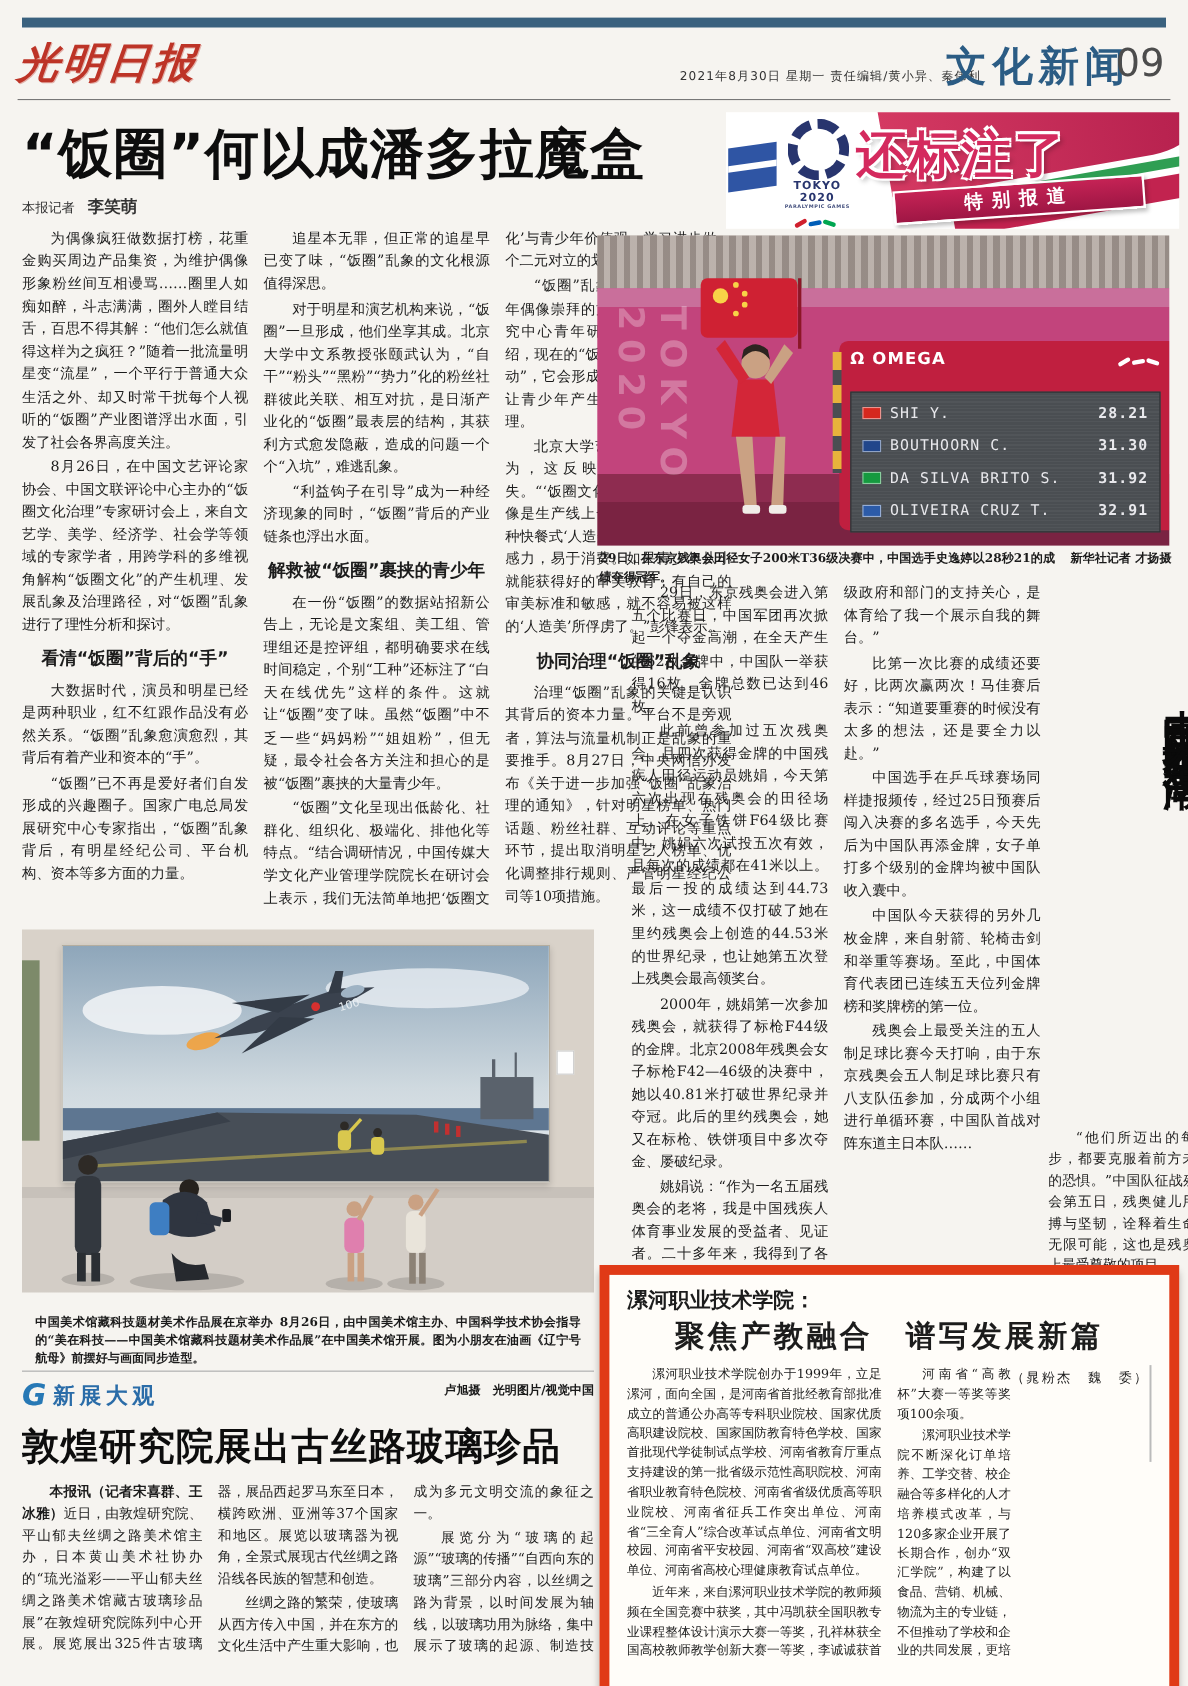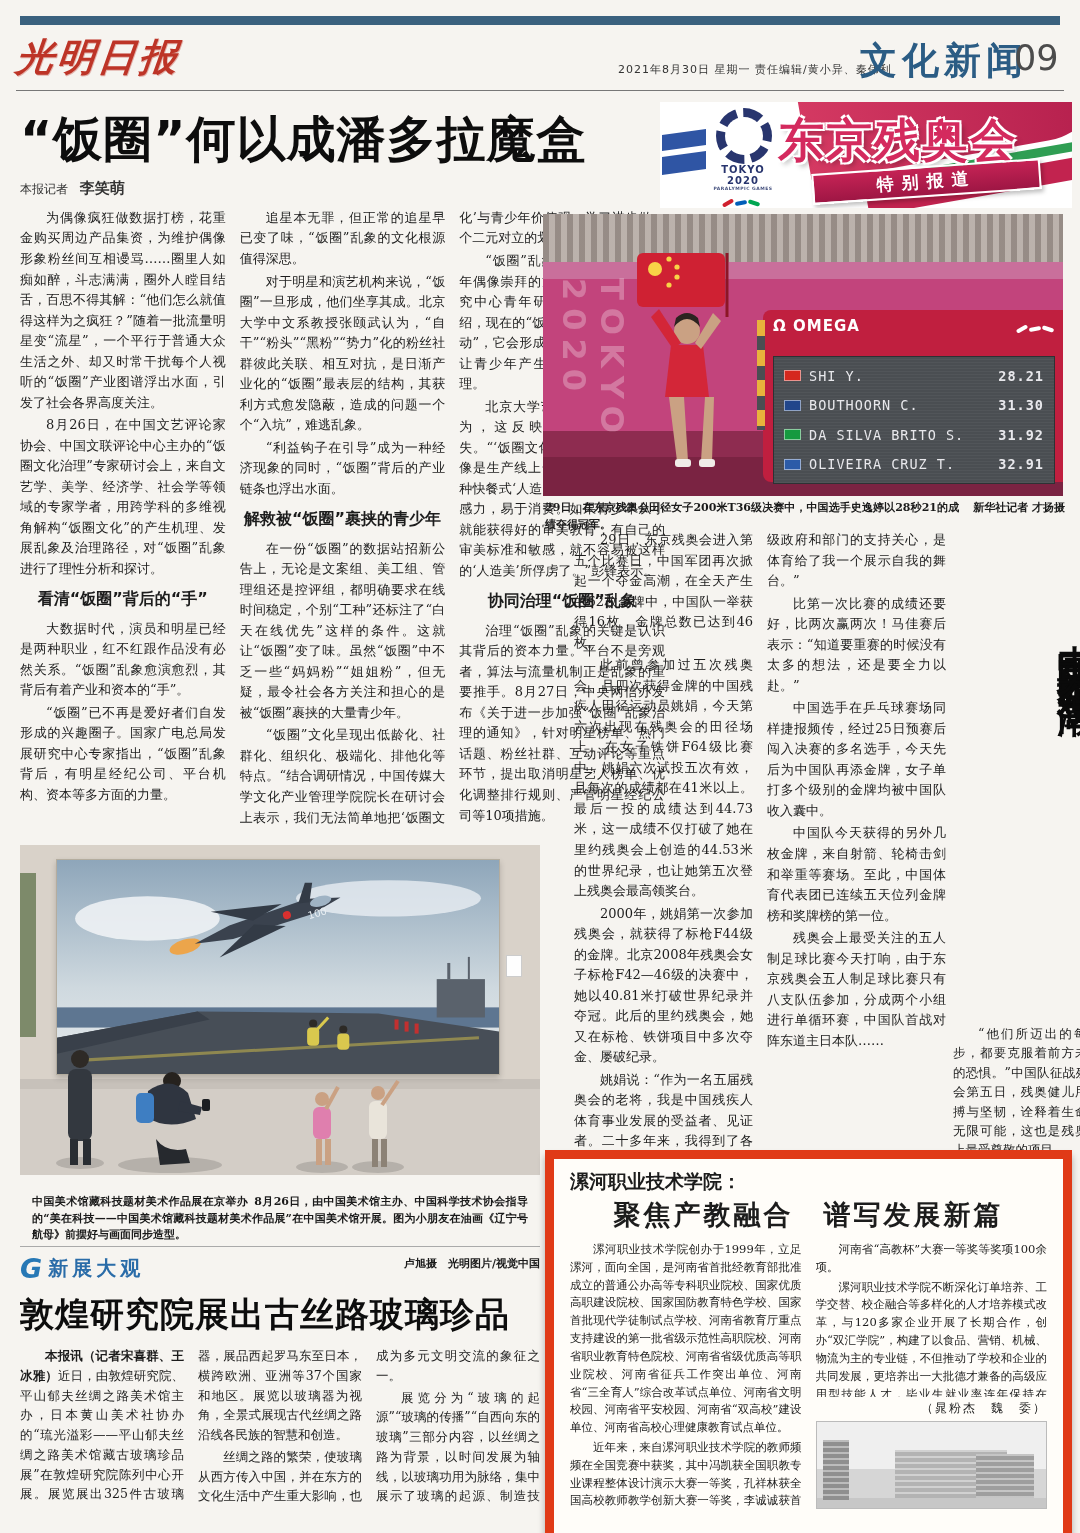--- a/index.html
+++ b/index.html
@@ -115,21 +115,21 @@
   
   .redbox{position:absolute;left:545px;top:1150px;width:527px;height:432px;box-sizing:border-box;
         border:9px solid #e03a17;background:#fffdf9;padding:8px 16px 10px;
         box-shadow:0 6px 7px rgba(0,0,0,.3);}
   .rb-t1{font-family:"DejaVu Sans",sans-serif;font-weight:bold;font-size:19px;margin:2px 0 0;}
   .rb-t2{font-family:"DejaVu Sans",sans-serif;font-weight:900;font-size:27px;text-align:center;
         letter-spacing:3px;margin:2px 0 8px;}
   .rb-cols{display:flex;gap:14px;height:268px;}
   .rb-col{flex:1;font-size:11.5px;line-height:1.55;text-align:justify;overflow:hidden;}
   .rb-col p{margin:0 0 2px;text-indent:2em;}
-  .rb-right{display:flex;flex-direction:column;}
+  .rb-right{display:flex;}
   .rb-rtext{flex:1;overflow:hidden;}
   .rb-sign{text-align:right;font-size:12px;letter-spacing:2px;margin:2px 0 3px;}
   .rb-photo{position:relative;height:86px;overflow:hidden;
         background:linear-gradient(180deg,#efefef 0 55%,#d6d6d6 55% 88%,#c7c7c7 88% 100%);
         border:1px solid #bbb;}
   .bldg{position:absolute;background-image:repeating-linear-gradient(180deg,rgba(255,255,255,.4) 0 2px,transparent 2px 6px);}
   .b1{left:6px;bottom:8px;width:26px;height:60px;background-color:#8f8f8f;}
   .b2{left:78px;bottom:10px;width:112px;height:48px;background-color:#b3b3b3;}
   .b3{right:12px;bottom:10px;width:58px;height:44px;background-color:#9e9e9e;}
 </style>
@@ -176,21 +176,21 @@
     <div class="b-red2"></div>
     <div class="b-bluebox"></div>
     <div class="b-emblem"></div>
     <div class="b-logotext">
       <span>TOKYO 2020</span>
       <span class="b-logosub">PARALYMPIC GAMES</span>
     </div>
     <div class="agitos">
       <span class="ag ag1"></span><span class="ag ag2"></span><span class="ag ag3"></span>
     </div>
-    <div class="b-title">东京残奥会</div>
+    <div class="b-title">还标注了</div>
     <div class="b-ribbon">特别报道</div>
   </div>
 
   <figure class="photo1" style="margin:0">
     <div class="crowd"></div>
     <div class="wall-word">TOKYO 2020</div>
     <svg class="athlete" viewBox="0 0 150 230">
       <rect x="16" y="8" width="88" height="54" rx="6" fill="#cf2133"></rect>
       <circle cx="34" cy="24" r="7" fill="#f8d347"></circle>
       <circle cx="48" cy="14" r="2.6" fill="#f8d347"></circle>

